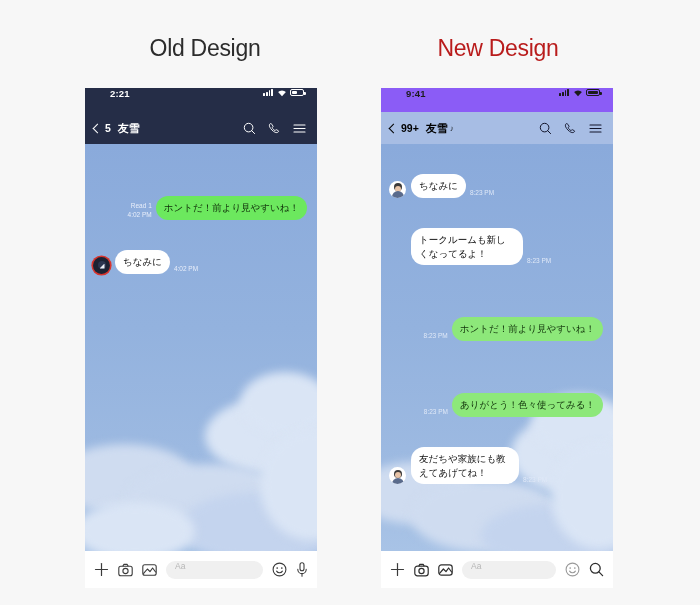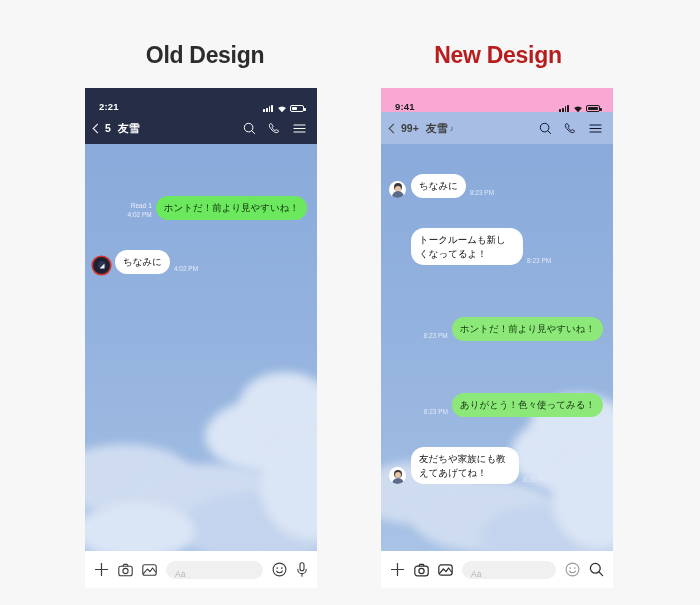--- a/index.html
+++ b/index.html
@@ -7,48 +7,48 @@
     width:700px;height:605px;
     background:#f7f7f7;
     font-family:"Liberation Sans","DejaVu Sans",sans-serif;
     overflow:hidden;
     position:relative;
   }
   .stage{position:relative;width:700px;height:605px;}
 
   
   .heading{
-    position:absolute;top:42px;
+    position:absolute;top:35px;
     width:240px;text-align:center;
-    font-size:23px;font-weight:bold;letter-spacing:-0.3px;
+    font-size:23px;font-weight:normal;letter-spacing:-0.3px;
   }
   .heading.old{left:85px;color:#2c2c2c;}
   .heading.new{left:378px;color:#b91c1c;}
 
   
   .phone{
     position:absolute;top:88px;
     width:232px;height:500px;
     background:#ffffff;
     overflow:hidden;
     box-shadow:0 0 0 0 rgba(0,0,0,0);
   }
   .phone.old{left:85px;}
   .phone.new{left:381px;}
 
   
   .statusbar{
     height:24px;
-    display:flex;align-items:flex-end;
-    padding:0 13px 0 14px;
+    display:flex;align-items:flex-start;
+    padding:0 13px 0 25px;
     font-size:9.5px;font-weight:bold;
     box-sizing:border-box;
   }
   .old .statusbar{background:#252d47;color:#ffffff;}
-  .new .statusbar{background:#f9a8d4;color:#1b1b1b;}
+  .new .statusbar{background:#8b5cf6;color:#1b1b1b;}
   .sb-time{letter-spacing:0.2px;}
   .sb-right{margin-left:auto;display:flex;align-items:center;gap:3.5px;}
 
   
   .signal{display:flex;align-items:flex-end;gap:1px;height:8px;}
   .signal i{display:block;width:1.7px;border-radius:0.5px;}
   .old .signal i{background:#ffffff;}
   .new .signal i{background:#1b1b1b;}
   .signal i:nth-child(1){height:3px;}
   .signal i:nth-child(2){height:4.5px;}
@@ -72,21 +72,21 @@
   .batt .fill{position:absolute;left:1px;top:1px;bottom:1px;border-radius:1px;}
   .old .batt .fill{width:5px;background:#ffffff;}
   .new .batt .fill{width:10px;background:#1b1b1b;}
 
   
   .navbar{
     height:32px;display:flex;align-items:center;
     padding:0 11px 0 9px;box-sizing:border-box;
   }
   .old .navbar{background:#252d47;color:#ffffff;}
-  .new .navbar{background:#a7bde4;color:#404040;}
+  .new .navbar{background:#a7bde4;color:#000000;}
   .nav-back{display:flex;align-items:center;gap:4px;}
   .chev{
     width:6px;height:6px;border-left:1.4px solid currentColor;
     border-bottom:1.4px solid currentColor;transform:rotate(45deg);
     display:block;
   }
   .nav-count{font-size:10.5px;font-weight:bold;}
   .nav-title{font-size:11px;font-weight:bold;margin-left:7px;display:flex;align-items:center;gap:2px;}
   .note{font-size:8px;opacity:.85;}
   .nav-icons{margin-left:auto;display:flex;align-items:center;gap:12px;}
@@ -161,21 +161,21 @@
 
   
   .inputbar{
     height:37px;background:#ffffff;
     display:flex;align-items:center;
     padding:0 9px;box-sizing:border-box;gap:9px;
   }
   .inputbar svg{display:block;}
   .field{
     flex:1;height:18px;border-radius:9px;background:#f0f0f0;
-    display:flex;align-items:flex-end;padding:0 9px;box-sizing:border-box;
+    display:flex;align-items:flex-start;padding:0 9px;box-sizing:border-box;
   }
   .field span{font-size:8.5px;color:#b6b6b6;}
 </style>
 </head>
 <body>
 
 <div class="stage">
 
   <div class="heading old">Old Design</div>
   <div class="heading new">New Design</div>

